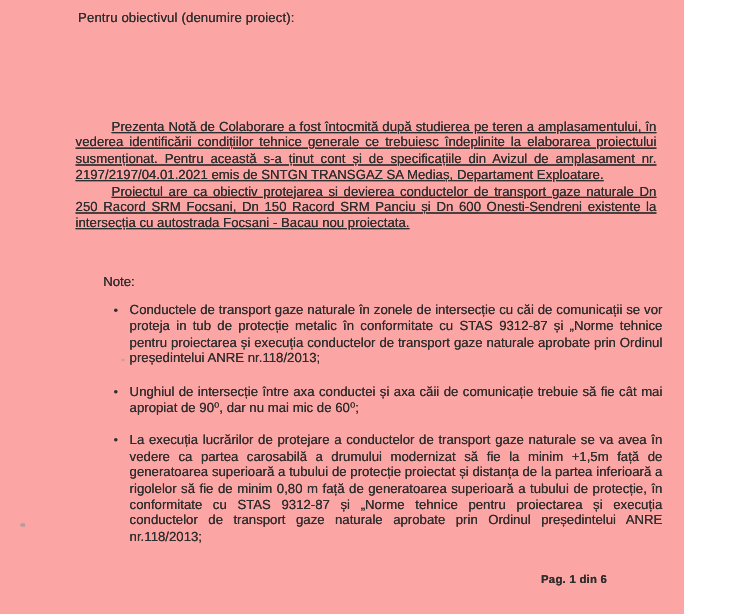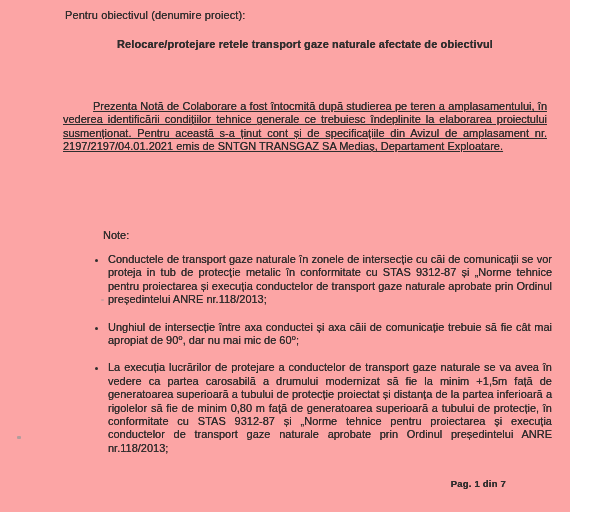--- a/index.html
+++ b/index.html
@@ -45,21 +45,21 @@
     line-height: 13.4px;
     text-align: justify;
     text-decoration: underline;
   }
   .body-text p {
     margin: 0;
     text-indent: 30px;
   }
   .note-heading {
     position: absolute;
-    left: 103px;
+    left: 86px;
     top: 229px;
     font-size: 11px;
   }
   .notes {
     position: absolute;
     left: 89px;
     top: 253px;
     width: 444px;
     margin: 0;
     padding: 0 0 0 19px;
@@ -88,33 +88,33 @@
   .speck-2 { left: 101px; top: 299px; width: 3px; height: 2px; opacity: 0.45; }
 </style>
 </head>
 <body>
 
 <div class="page">
 
   <div class="prompt">Pentru obiectivul (denumire proiect):</div>
 
   <div class="title">
-    <div>Relocare/protejare retele transport gaze naturale afectate de obiectivul</div>
   </div>
 
   <div class="body-text">
     <p>Prezenta Notă de Colaborare a fost întocmită după studierea pe teren a amplasamentului, în vederea identificării condițiilor tehnice generale ce trebuiesc îndeplinite la elaborarea proiectului susmenționat. Pentru această s-a ținut cont și de specificațiile din Avizul de amplasament nr. 2197/2197/04.01.2021 emis de SNTGN TRANSGAZ SA Mediaș, Departament Exploatare.</p>
+    <p>Proiectul are ca obiectiv protejarea si devierea conductelor de transport gaze naturale Dn 250 Racord SRM Focsani, Dn 150 Racord SRM Panciu și Dn 600 Onesti-Sendreni existente la intersecția cu autostrada Focsani - Bacau nou proiectata.</p>
   </div>
 
   <div class="note-heading">Note:</div>
 
   <ul class="notes">
     <li>Conductele de transport gaze naturale în zonele de intersecție cu căi de comunicații se vor proteja in tub de protecție metalic în conformitate cu STAS 9312-87 și „Norme tehnice pentru proiectarea și execuția conductelor de transport gaze naturale aprobate prin Ordinul președintelui ANRE nr.118/2013;</li>
     <li>Unghiul de intersecție între axa conductei și axa căii de comunicație trebuie să fie cât mai apropiat de 90⁰, dar nu mai mic de 60⁰;</li>
     <li>La execuția lucrărilor de protejare a conductelor de transport gaze naturale se va avea în vedere ca partea carosabilă a drumului modernizat să fie la minim +1,5m față de generatoarea superioară a tubului de protecție proiectat și distanța de la partea inferioară a rigolelor să fie de minim 0,80 m față de generatoarea superioară a tubului de protecție, în conformitate cu STAS 9312-87 și „Norme tehnice pentru proiectarea și execuția conductelor de transport gaze naturale aprobate prin Ordinul președintelui ANRE nr.118/2013;</li>
   </ul>
 
-  <div class="footer">Pag. 1 din 7</div>
+  <div class="footer">Pag. 1 din 6</div>
 
   <div class="speck speck-1"></div>
   <div class="speck speck-2"></div>
 
 </div>
 
 </body></html>

